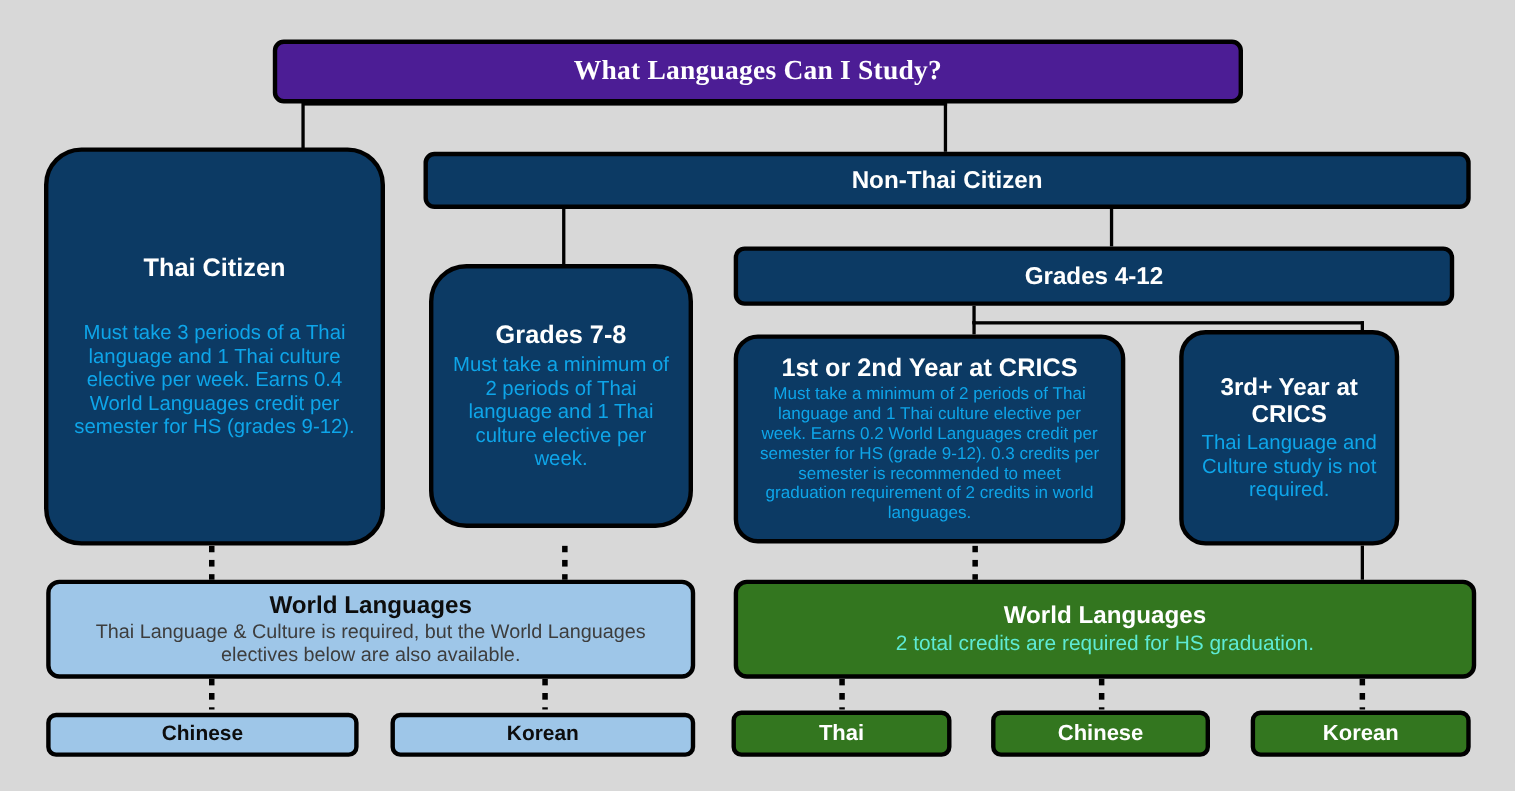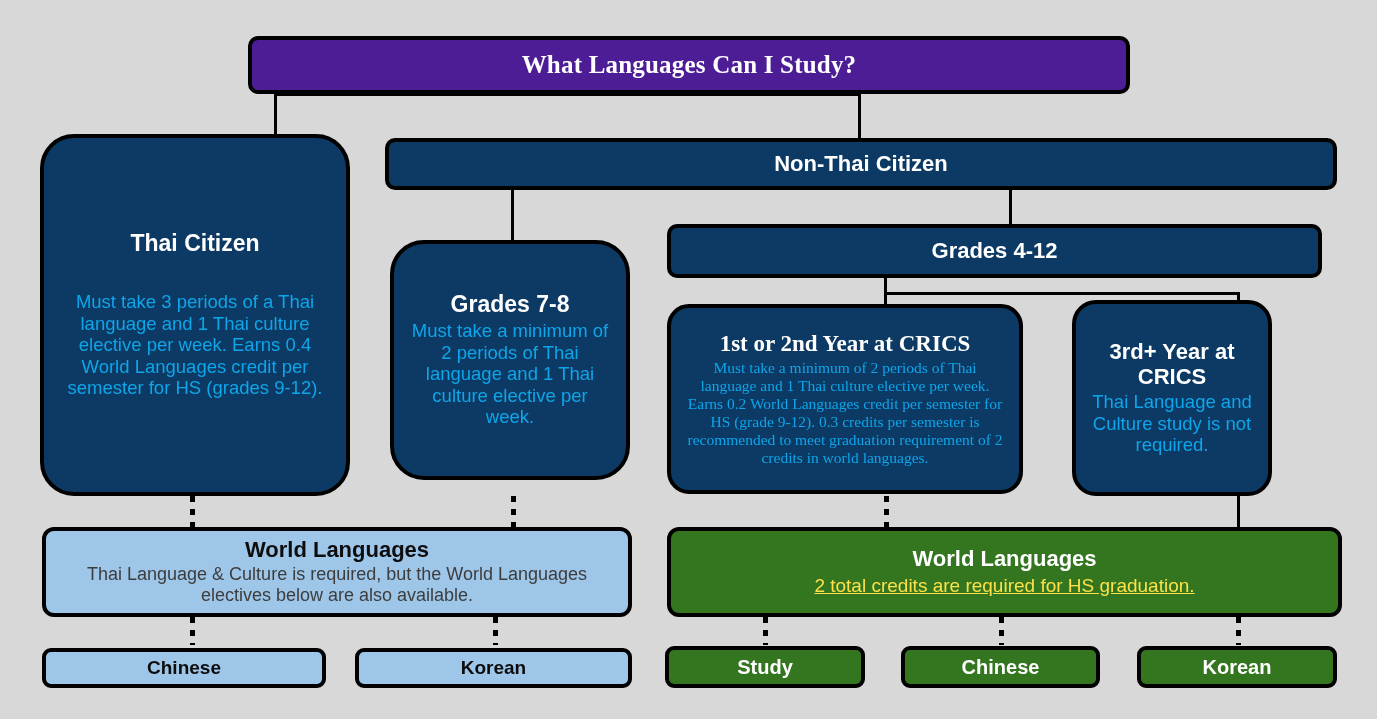--- a/index.html
+++ b/index.html
@@ -41,21 +41,21 @@
     color:#ffffff;font-weight:bold;
   }
   .blue .bd,.blue-round .bd{
     color:#0ea5e9;
   }
   .lblue{background:#9ec6e8;border-radius:12px;}
   .lblue .hd{color:#0d0d0d;font-weight:bold;}
   .lblue .bd{color:#3d3d3d;}
   .green{background:#33761f;border-radius:12px;}
   .green .hd{color:#ffffff;font-weight:bold;}
-  .green .bd{color:#fde047;text-decoration:underline;}
+  .green .bd{color:#5eead4;}
 
   .hd{line-height:1.12;}
   .bd{line-height:1.16;}
 
   
   .vline{position:absolute;background:#000;width:3px;z-index:1;}
   .hline{position:absolute;background:#000;height:3px;z-index:1;}
   .dotline{
     position:absolute;width:5px;z-index:1;
     background-image:linear-gradient(#000 50%,rgba(0,0,0,0) 0%);
@@ -106,21 +106,21 @@
 
   <div class="node blue-round" style="left:390px;top:240px;width:240px;height:240px;padding:20px 12px;">
     <div class="hd" style="font-size:23px;margin-bottom:2px;">Grades 7-8</div>
     <div class="bd" style="font-size:18.5px;">Must take a minimum of 2 periods of Thai language and 1 Thai culture elective per week.</div>
   </div>
 
   <div class="node blue" style="left:667px;top:224px;width:655px;height:54px;">
     <div class="hd" style="font-size:22px;">Grades 4-12</div>
   </div>
 
-  <div class="node blue-round" style="left:667px;top:304px;width:356px;height:190px;padding:10px 16px;border-radius:22px;font-family:Liberation Serif, serif;">
+  <div class="node blue-round" style="left:667px;top:304px;width:356px;height:190px;padding:10px 16px;border-radius:22px;">
     <div class="hd" style="font-size:23px;margin-bottom:3px;">1st or 2nd Year at CRICS</div>
     <div class="bd" style="font-size:15.5px;">Must take a minimum of 2 periods of Thai language and 1 Thai culture elective per week. Earns 0.2 World Languages credit per semester for HS (grade 9-12). 0.3 credits per semester is recommended to meet graduation requirement of 2 credits in world languages.</div>
   </div>
 
   <div class="node blue-round" style="left:1072px;top:300px;width:200px;height:196px;padding:10px 12px;border-radius:24px;">
     <div class="hd" style="font-size:22px;margin-bottom:2px;">3rd+ Year at CRICS</div>
     <div class="bd" style="font-size:18.5px;">Thai Language and Culture study is not required.</div>
   </div>
 
   <div class="node lblue" style="left:42px;top:527px;width:590px;height:90px;padding:6px 16px;">
@@ -135,21 +135,21 @@
 
   <div class="node lblue" style="left:42px;top:648px;width:284px;height:40px;border-radius:9px;">
     <div class="hd" style="font-size:19px;">Chinese</div>
   </div>
 
   <div class="node lblue" style="left:355px;top:648px;width:277px;height:40px;border-radius:9px;">
     <div class="hd" style="font-size:19px;">Korean</div>
   </div>
 
   <div class="node green" style="left:665px;top:646px;width:200px;height:42px;border-radius:9px;">
-    <div class="hd" style="font-size:20px;">Study</div>
+    <div class="hd" style="font-size:20px;">Thai</div>
   </div>
 
   <div class="node green" style="left:901px;top:646px;width:199px;height:42px;border-radius:9px;">
     <div class="hd" style="font-size:20px;">Chinese</div>
   </div>
 
   <div class="node green" style="left:1137px;top:646px;width:200px;height:42px;border-radius:9px;">
     <div class="hd" style="font-size:20px;">Korean</div>
   </div>
 

